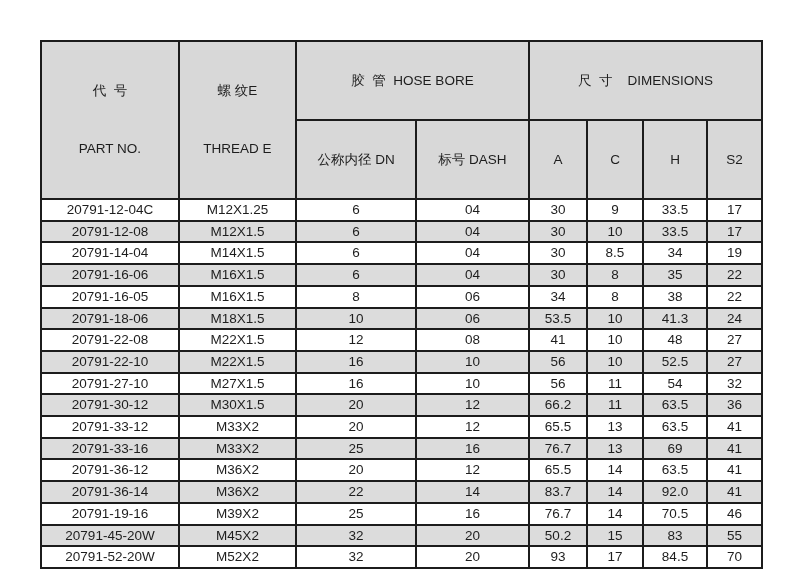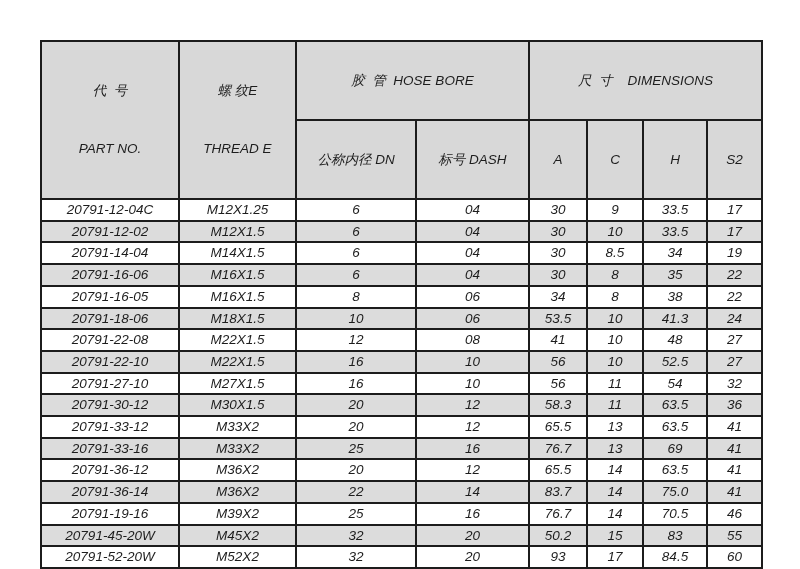--- a/index.html
+++ b/index.html
@@ -7,21 +7,20 @@
     width: 800px; height: 569px;
     background: #ffffff;
     font-family: "Liberation Sans", "DejaVu Sans", sans-serif;
     color: #1d1d1d;
   }
   .page {
     position: relative;
     width: 800px; height: 569px;
     background: #ffffff;
     overflow: hidden;
-    font-style: italic;
   }
   .table-wrap {
     position: absolute;
     left: 40px; top: 40px;
     width: 721px;
   }
   table {
     border-collapse: collapse;
     table-layout: fixed;
     width: 100%;
@@ -94,21 +93,21 @@
             <td>20791-12-04C</td>
             <td>M12X1.25</td>
             <td>6</td>
             <td>04</td>
             <td>30</td>
             <td>9</td>
             <td>33.5</td>
             <td>17</td>
           </tr>
           <tr>
-            <td>20791-12-02</td>
+            <td>20791-12-08</td>
             <td>M12X1.5</td>
             <td>6</td>
             <td>04</td>
             <td>30</td>
             <td>10</td>
             <td>33.5</td>
             <td>17</td>
           </tr>
           <tr>
             <td>20791-14-04</td>
@@ -178,21 +177,21 @@
             <td>56</td>
             <td>11</td>
             <td>54</td>
             <td>32</td>
           </tr>
           <tr>
             <td>20791-30-12</td>
             <td>M30X1.5</td>
             <td>20</td>
             <td>12</td>
-            <td>58.3</td>
+            <td>66.2</td>
             <td>11</td>
             <td>63.5</td>
             <td>36</td>
           </tr>
           <tr>
             <td>20791-33-12</td>
             <td>M33X2</td>
             <td>20</td>
             <td>12</td>
             <td>65.5</td>
@@ -220,21 +219,21 @@
             <td>63.5</td>
             <td>41</td>
           </tr>
           <tr>
             <td>20791-36-14</td>
             <td>M36X2</td>
             <td>22</td>
             <td>14</td>
             <td>83.7</td>
             <td>14</td>
-            <td>75.0</td>
+            <td>92.0</td>
             <td>41</td>
           </tr>
           <tr>
             <td>20791-19-16</td>
             <td>M39X2</td>
             <td>25</td>
             <td>16</td>
             <td>76.7</td>
             <td>14</td>
             <td>70.5</td>
@@ -251,21 +250,21 @@
             <td>55</td>
           </tr>
           <tr>
             <td>20791-52-20W</td>
             <td>M52X2</td>
             <td>32</td>
             <td>20</td>
             <td>93</td>
             <td>17</td>
             <td>84.5</td>
-            <td>60</td>
+            <td>70</td>
           </tr>
           <tr>
             <td>20791-52-24W</td>
             <td>M52X2</td>
             <td>40</td>
             <td>24</td>
             <td>110.7</td>
             <td>17</td>
             <td>96.5</td>
             <td>60</td>

